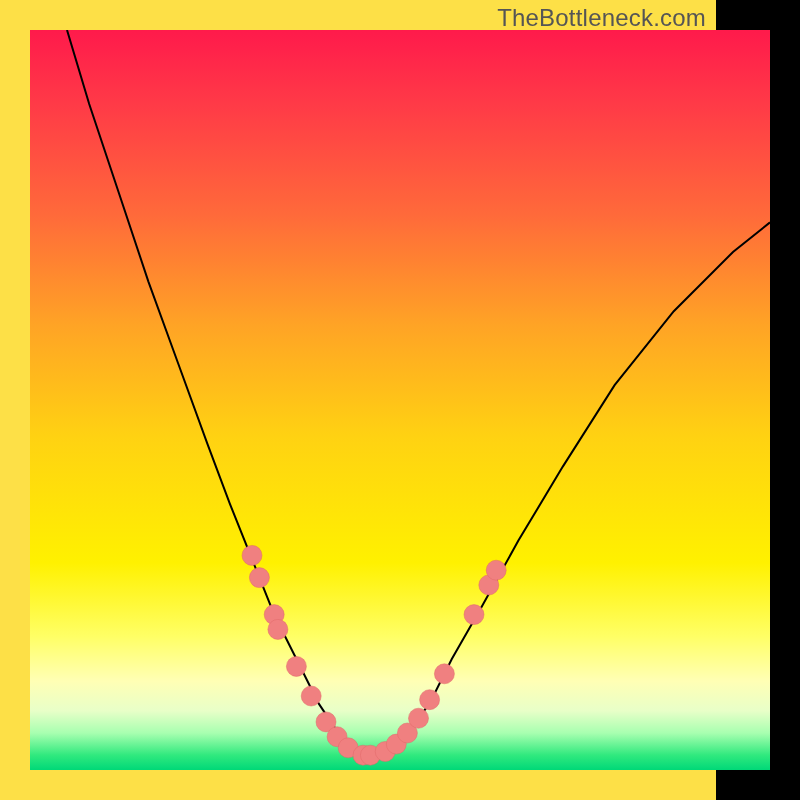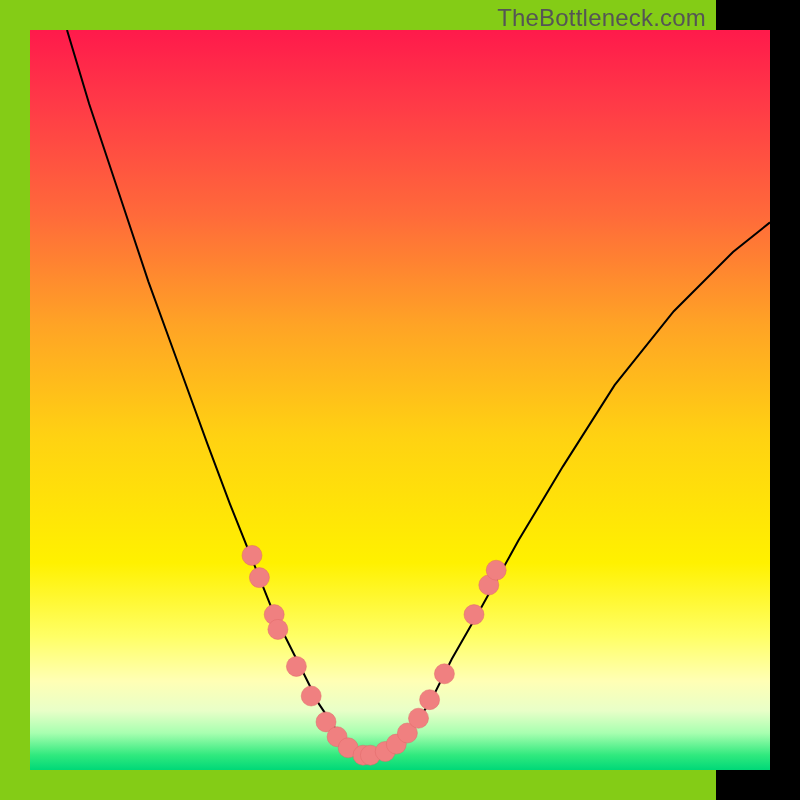--- a/index.html
+++ b/index.html
@@ -8,21 +8,21 @@
     width: 800px;
     height: 800px;
     overflow: hidden;
     background: #000;
     font-family: Arial, Helvetica, sans-serif;
   }
   .stage {
     position: relative;
     width: 716px;
     height: 800px;
-    background: #84cc16;
+    background: #fde047;
   }
   .watermark {
     position: absolute;
     top: 4px;
     right: 10px;
     color: #555;
     font-size: 24px;
     font-weight: 500;
     letter-spacing: 0.2px;
     z-index: 50;

